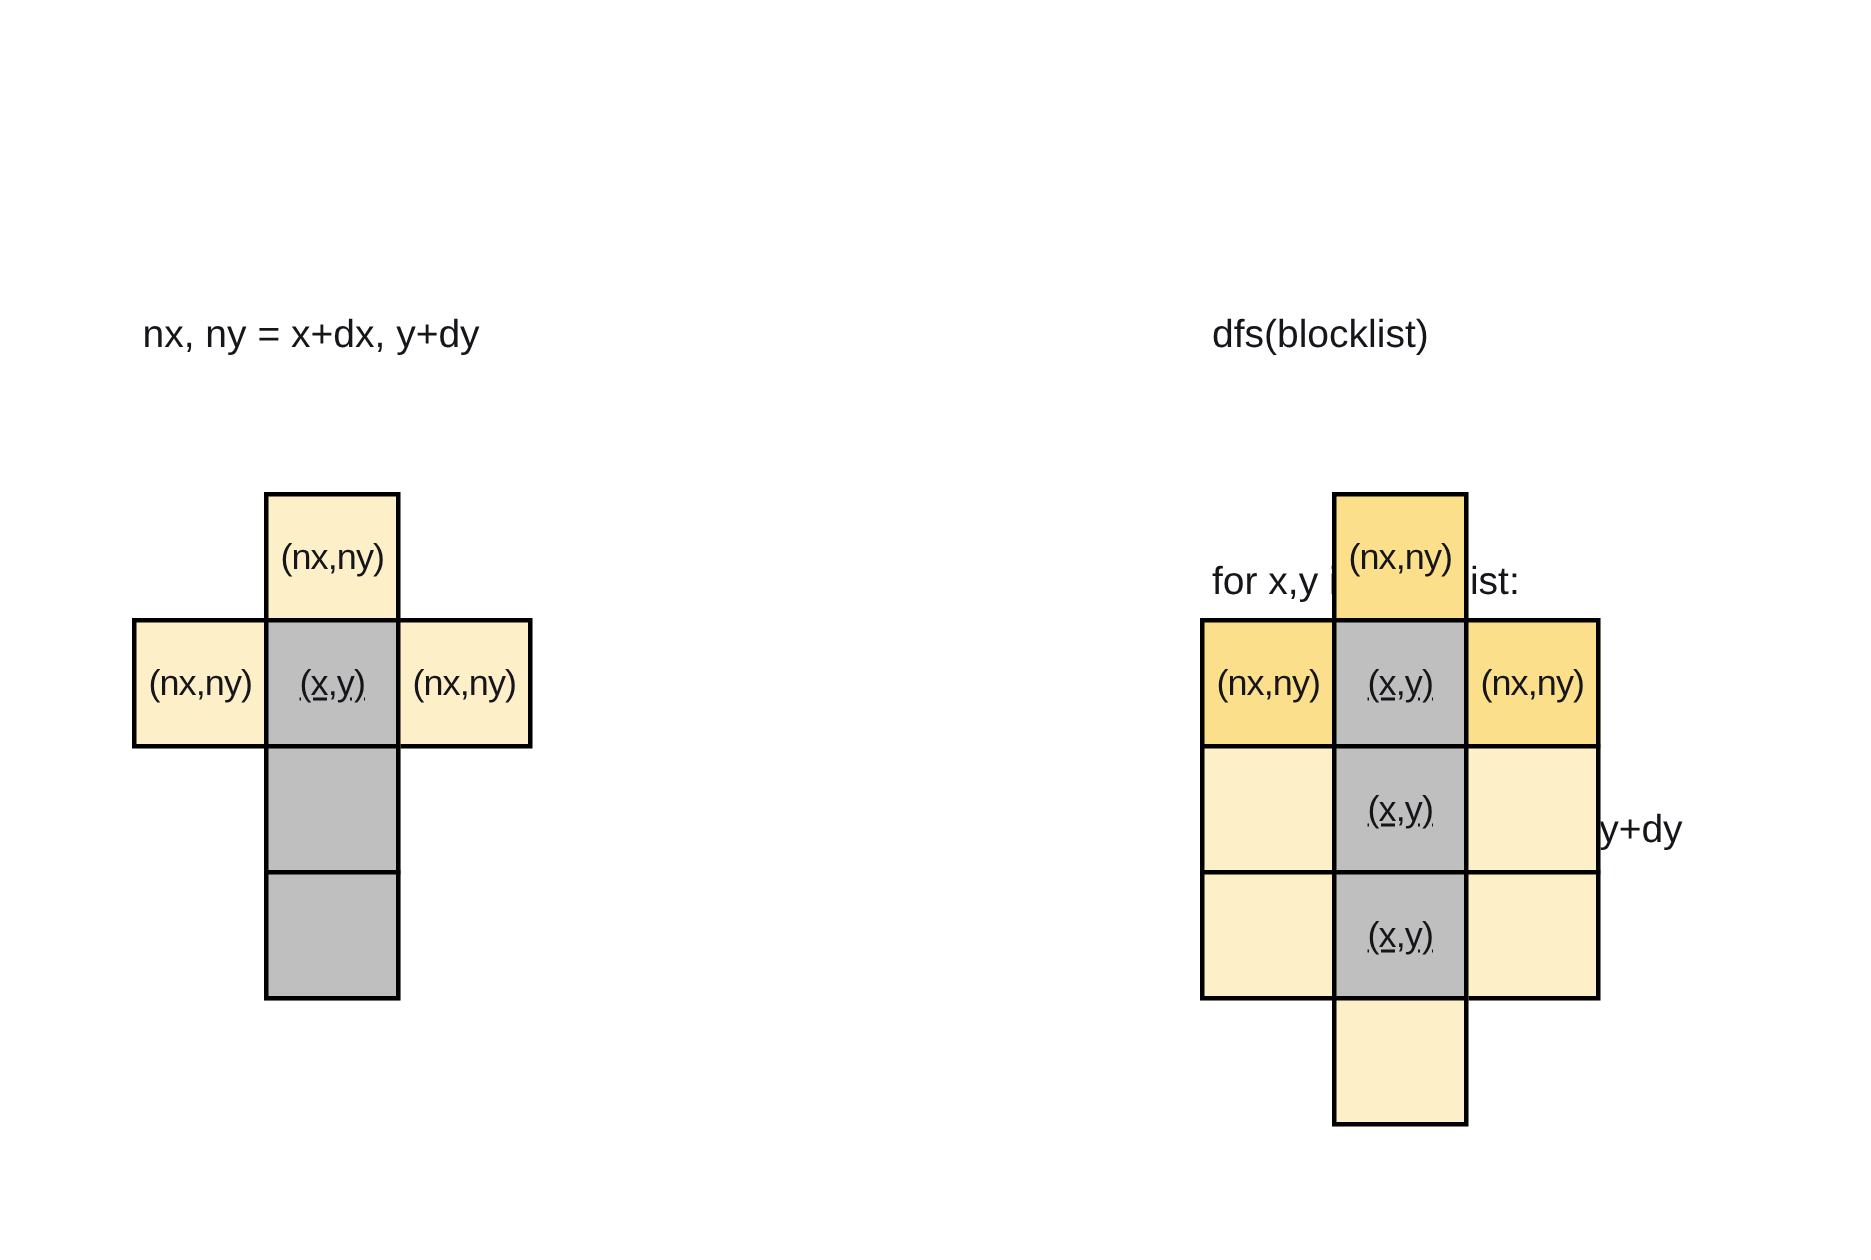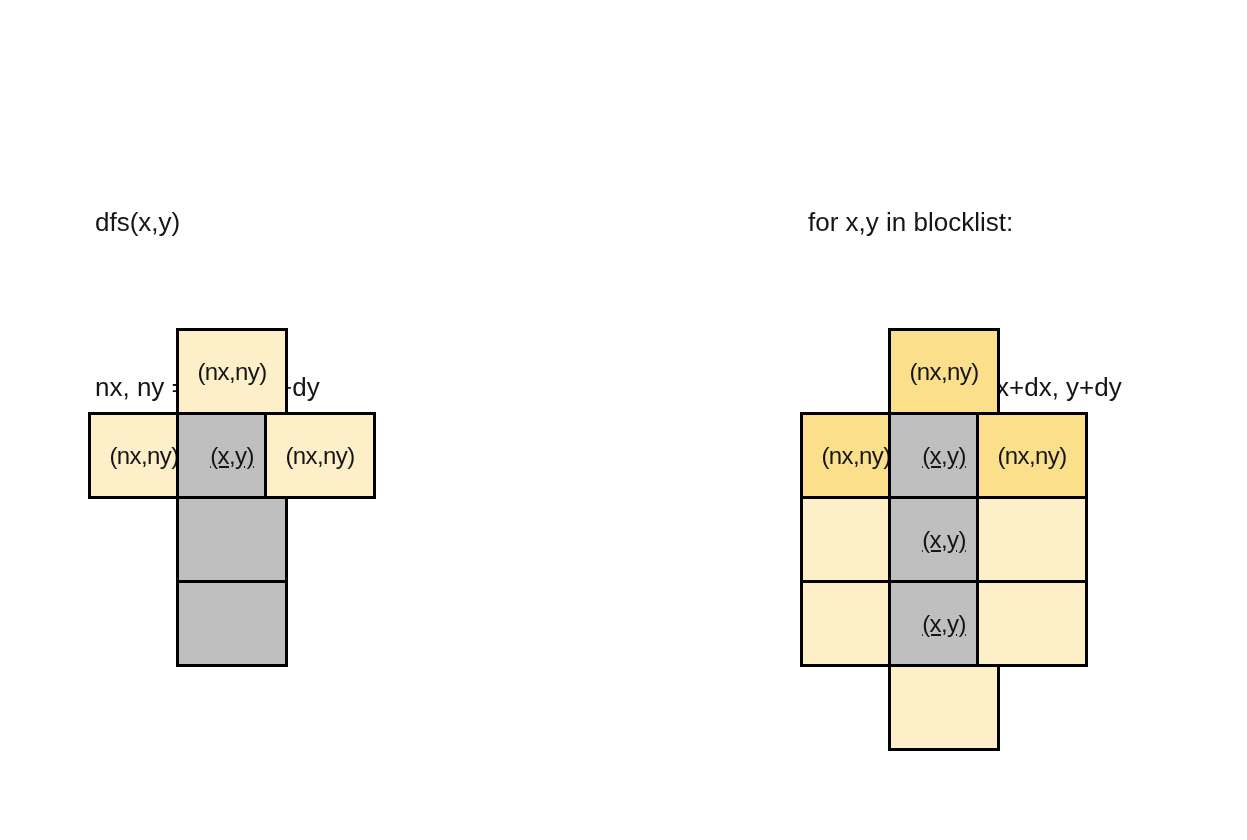--- a/index.html
+++ b/index.html
@@ -23,45 +23,45 @@
     color: var(--text, #15151a);
   }
   .codeblock .indented {
     margin-left: 89px;
   }
   .grid {
     position: absolute;
   }
   .cell {
     position: absolute;
-    width: 112px;
+    width: 91px;
     height: 87px;
     box-sizing: border-box;
     border: 3px solid var(--border, #000000);
     display: flex;
     align-items: center;
     justify-content: center;
     font-size: 24px;
     letter-spacing: -0.6px;
     white-space: nowrap;
     color: var(--text, #15151a);
   }
   .cream { background: var(--cream, #fdf0c8); }
   .gold  { background: var(--gold,  #fcdf8a); }
   .gray  { background: var(--gray,  #bfbfbf); text-decoration: underline; }
 </style>
 </head>
 <body>
 
 <div class="codeblock" style="left:95px; top:85px;">
-  <div>dfs(x,y)</div>
   <div>nx, ny = x+dx, y+dy</div>
 </div>
 
 <div class="codeblock" style="left:808px; top:85px;">
+  <div>dfs(blocklist)</div>
   <div>for x,y in blocklist:</div>
   <div class="indented">nx, ny = x+dx, y+dy</div>
 </div>
 
 <div class="grid" style="left:88px; top:328px; width:267px; height:339px;">
   <div class="cell cream" style="left:88px;  top:0px;">(nx,ny)</div>
   <div class="cell cream" style="left:0px;   top:84px;">(nx,ny)</div>
   <div class="cell gray" style="left:88px;  top:84px;">(x,y)</div>
   <div class="cell cream" style="left:176px; top:84px;">(nx,ny)</div>
   <div class="cell gray" style="left:88px;  top:168px;"></div>

